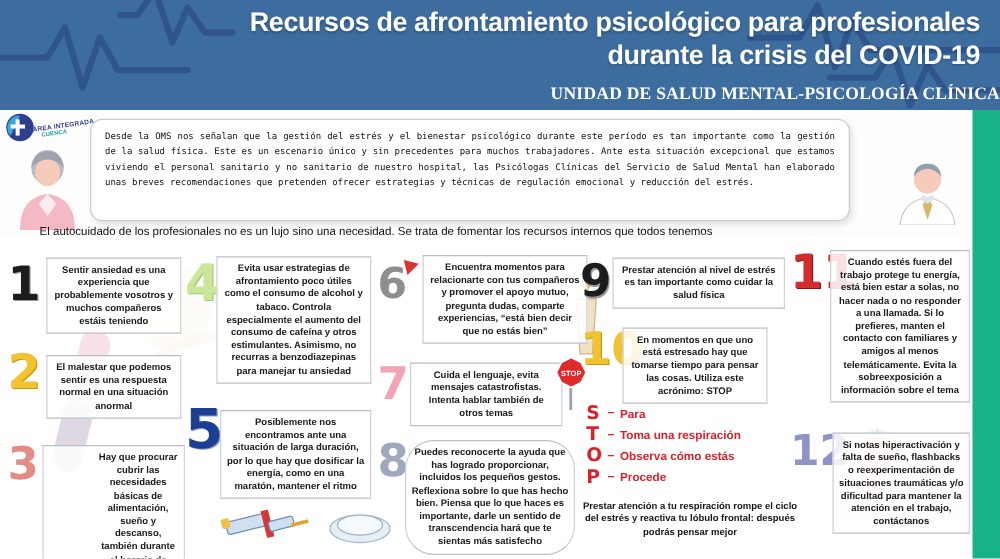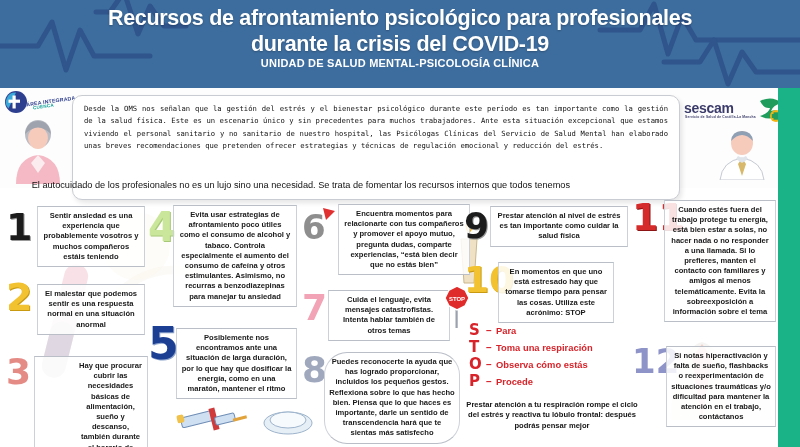--- a/index.html
+++ b/index.html
@@ -10,43 +10,44 @@
     position:relative;
   }
   .poster{position:relative;width:800px;height:447px;overflow:hidden;background:#fff;}
 
   
   .header{
     position:absolute;left:0;top:0;width:800px;height:88px;
     background:#3d6d9e;overflow:hidden;
   }
   .ekg{position:absolute;left:0;top:0;width:800px;height:88px;}
-  .header-inner{position:relative;z-index:3;text-align:center;padding-top:5px;}
+  .header-inner{position:relative;z-index:3;text-align:right;padding-top:5px;}
   .h-title{
     color:#ffffff;font-weight:bold;font-size:21.5px;line-height:26px;
     letter-spacing:-0.3px;
     text-shadow:0 1px 2px rgba(0,0,0,.25);
     padding:0 16px;
   }
   .h-sub{
-    color:#ffffff;font-weight:bold;font-size:11px;letter-spacing:.2px;
-    margin-top:0;
+    color:#ffffff;font-weight:bold;font-size:14px;letter-spacing:.2px;
+    margin-top:11px;
+    font-family:Liberation Serif, serif;
   }
 
   
   .band{position:absolute;left:0;top:88px;width:800px;height:100px;background:#fdfdfd;}
   .logo-aic{position:absolute;left:4px;top:0px;width:74px;height:34px;}
   .logo-aic .mark{position:absolute;left:0;top:2px;width:24px;height:24px;}
   .logo-aic .t1{position:absolute;left:22px;top:10px;font-size:5.2px;font-weight:bold;color:#2f3f8f;letter-spacing:.2px;transform:rotate(-8deg);white-space:nowrap;}
   .logo-aic .t2{position:absolute;left:29px;top:16px;font-size:4.6px;font-weight:bold;color:#12a19a;letter-spacing:.2px;transform:rotate(-8deg);white-space:nowrap;}
 
   .nurse{position:absolute;left:8px;top:30px;width:60px;height:66px;}
 
   .intro-box{
-    position:absolute;left:72px;top:7px;width:608px;height:105px;
+    position:absolute;left:72px;top:7px;width:608px;height:82px;
     background:#ffffff;border:1.2px solid #c9ccd2;border-radius:10px;
     box-shadow:2px 3px 5px rgba(0,0,0,.10);
     box-sizing:border-box;padding:7px 11px;
   }
   .intro-text{
     font-family:"DejaVu Sans Mono","Liberation Mono",monospace;
     font-size:7.2px;line-height:12.3px;color:#111;text-align:justify;
   }
   .sescam{position:absolute;right:10px;top:8px;width:106px;height:34px;}
   .sescam .word{position:absolute;left:0;top:4px;font-size:14px;font-weight:bold;color:#3b3b6b;letter-spacing:-.3px;}
@@ -158,30 +159,20 @@
       <ellipse cx="30" cy="20" rx="10" ry="11" fill="#f6cbbc"></ellipse>
       <path d="M17 16 q13 -13 26 0 q-2 -13 -13 -13 q-11 0 -13 13 Z" fill="#9fa3ad"></path>
       <path d="M8 66 q0 -26 22 -29 q22 3 22 29 Z" fill="#f4b9c4"></path>
       <path d="M30 37 l-7 8 l7 10 l7 -10 Z" fill="#fdfdfd" opacity=".75"></path>
     </svg>
 
     <div class="intro-box">
       <div class="intro-text">Desde la OMS nos señalan que la gestión del estrés y el bienestar psicológico durante este período es tan importante como la gestión de la salud física. Este es un escenario único y sin precedentes para muchos trabajadores. Ante esta situación excepcional que estamos viviendo el personal sanitario y no sanitario de nuestro hospital, las Psicólogas Clínicas del Servicio de Salud Mental  han elaborado unas breves recomendaciones que pretenden ofrecer estrategias y técnicas de regulación emocional y reducción del estrés.</div>
     </div>
 
-    <div class="sescam">
-      <div class="word">sescam</div>
-      <div class="tag">Servicio de Salud de Castilla-La Mancha</div>
-      <svg class="mark" viewBox="0 0 34 32">
-        <path d="M6 5 q12 -6 22 2 q-9 2 -11 8 q6 -2 11 2 q-10 9 -22 3 q9 -3 10 -8 q-6 1 -10 -7 Z" fill="#1f9d5c"></path>
-        <circle cx="22" cy="20" r="6" fill="#f4b414"></circle>
-        <rect x="19.5" y="16.3" width="5" height="7.4" fill="#1f9d5c"></rect>
-        <rect x="17.8" y="18" width="8.4" height="4" fill="#1f9d5c"></rect>
-      </svg>
-    </div>
 
     <svg class="doctor" viewBox="0 0 72 50">
       <ellipse cx="36" cy="13" rx="11" ry="12" fill="#f6cbbc"></ellipse>
       <path d="M25 11 q11 -12 22 0 q-1 -10 -11 -10 q-10 0 -11 10 Z" fill="#8fa0b5"></path>
       <path d="M14 50 q2 -19 22 -22 q20 3 22 22 Z" fill="#ffffff" stroke="#c4c9d2" stroke-width="1"></path>
       <path d="M36 28 l-4 6 l4 12 l4 -12 Z" fill="#d8b96b"></path>
       <path d="M30 29 l6 4 l6 -4 l-2 -3 l-4 2 l-4 -2 Z" fill="#dfe3ea"></path>
     </svg>
   </div>
 

